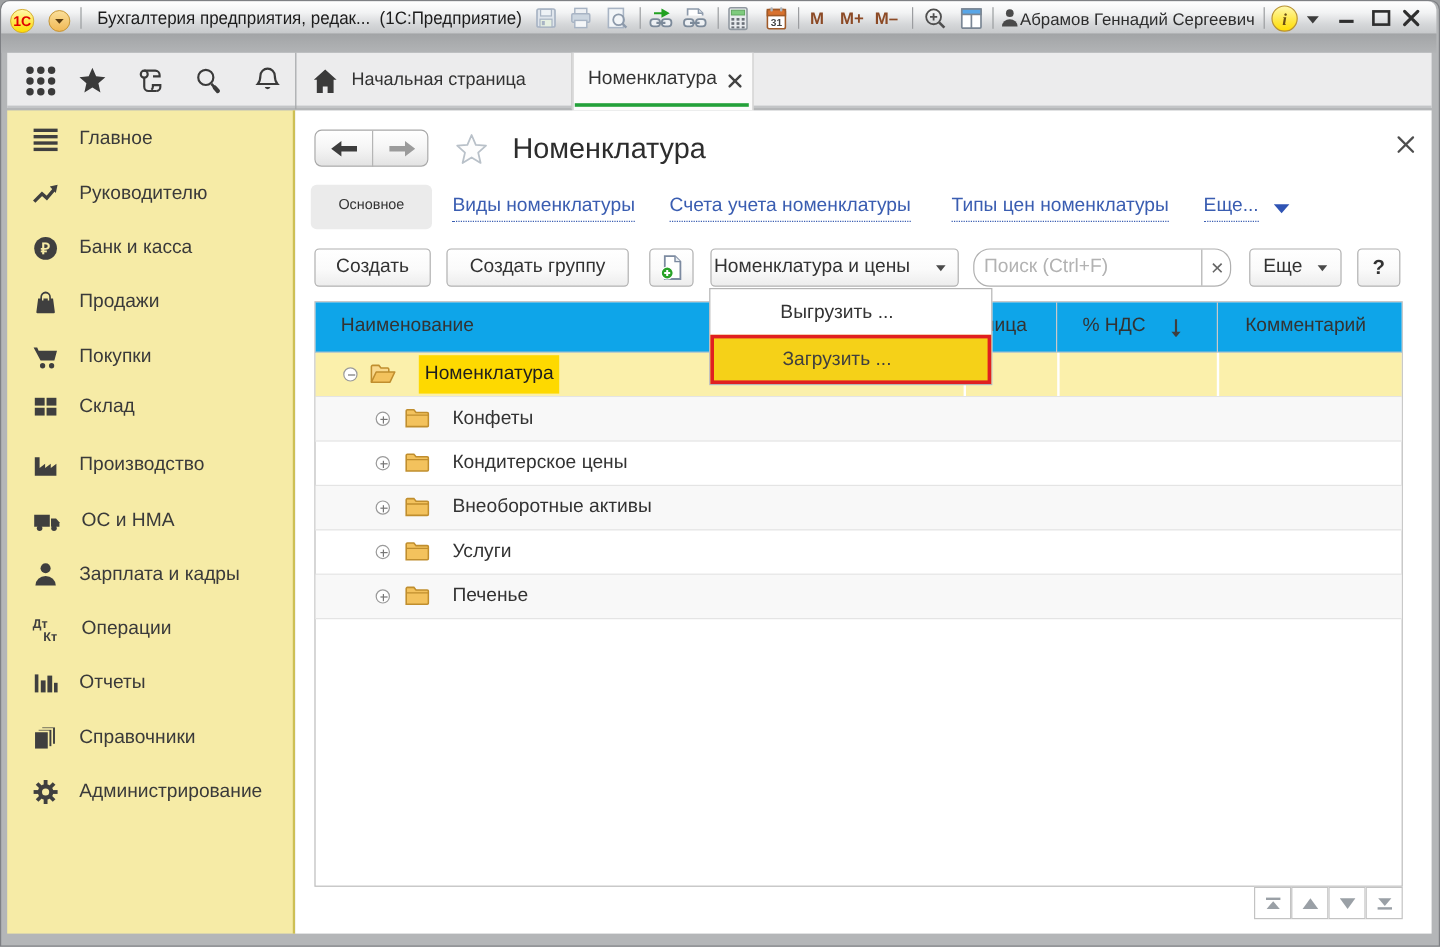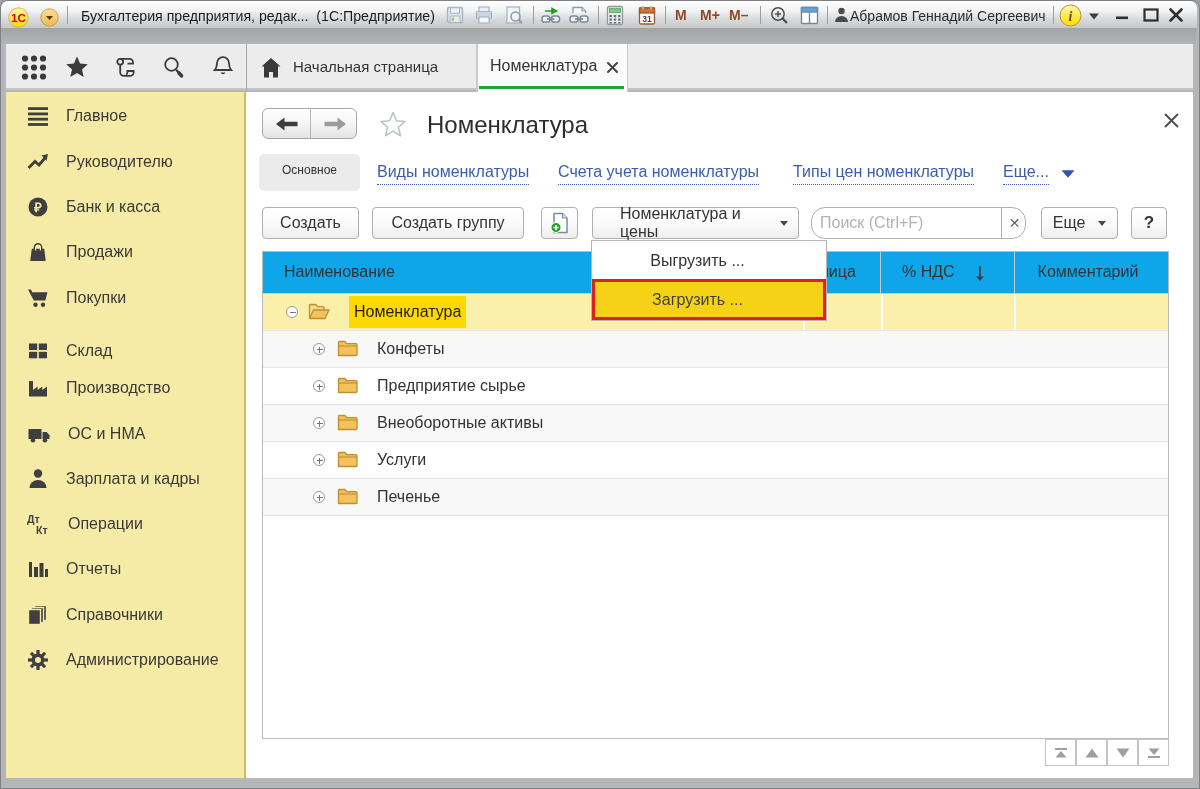--- a/index.html
+++ b/index.html
@@ -292,21 +292,21 @@
   <span class="lbl">Продажи</span>
 </div>
 <div class="sitem" style="top:275px">
   <svg width="22" height="22" viewBox="0 0 22 22">
     <path d="M1 2.5 h3 l1.2 2.7 h15.3 l-2.2 8.3 H6.8 Z" fill="#3f3f3f"></path>
     <circle cx="8.5" cy="17.8" r="2.2" fill="#3f3f3f"></circle>
       <circle cx="16" cy="17.8" r="2.2" fill="#3f3f3f"></circle>
     </svg>
   <span class="lbl">Покупки</span>
 </div>
-<div class="sitem" style="top:328px">
+<div class="sitem" style="top:316px">
   <svg width="22" height="22" viewBox="0 0 22 22">
       <g fill="#3f3f3f">
     <rect x="2" y="3.5" width="8.2" height="6.5"></rect>
         <rect x="11.8" y="3.5" width="8.2" height="6.5"></rect>
     <rect x="2" y="11.8" width="8.2" height="6.5"></rect>
         <rect x="11.8" y="11.8" width="8.2" height="6.5"></rect>
       </g>
     </svg>
   <span class="lbl">Склад</span>
 </div>
@@ -409,21 +409,21 @@
 <div class="btn" style="left:262px;width:97px">Создать</div>
 <div class="btn" style="left:372px;width:152px">Создать группу</div>
 <div class="btn" style="left:541px;width:37px">
   <svg width="22" height="22" viewBox="0 0 22 22">
     <path d="M5 1.5 h8.5 l4.5 4.5 V20.5 H5 Z" fill="#fff" stroke="#7c8aa0" stroke-width="1.5"></path>
     <path d="M13.5 1.5 V6 H18" fill="#e8edf2" stroke="#7c8aa0" stroke-width="1.2"></path>
     <circle cx="7" cy="15.5" r="5" fill="#28a228" stroke="#fff" stroke-width="1"></circle>
     <path d="M4.5 15.5 h5 M7 13 v5" stroke="#fff" stroke-width="1.7"></path>
   </svg>
 </div>
-<div class="btn" style="left:592px;width:207px;justify-content:flex-start;padding-left:27px">Номенклатура и цены<span class="dtri" style="margin-left:auto;margin-right:10px"></span></div>
+<div class="btn" style="left:592px;width:207px;justify-content:flex-start;padding-left:2px">Номенклатура и цены<span class="dtri" style="margin-left:auto;margin-right:10px"></span></div>
 <div id="search">
   <span class="ph">Поиск (Ctrl+F)</span>
   <div class="div"></div>
   <div class="x">✕</div>
 </div>
 <div class="btn" style="left:1041px;width:77px">Еще<span class="dtri" style="margin-left:13px"></span></div>
 <div class="btn" style="left:1131px;width:36px;font-size:17px;font-weight:bold">?</div>
 
 <div id="tbl">
   <div id="thead">
@@ -466,21 +466,21 @@
   </div>
   <div class="row" style="top:116px">
     <div class="exp plus" style="left:50px">
         <i></i>
         <b></b>
       </div>
     <svg class="abs" style="left:74px;top:8px" width="21" height="19" viewBox="0 0 21 19">
       <path d="M1.5 16.5 V3.5 a1 1 0 0 1 1 -1 h5.4 l1.8 2.2 h9.3 a1 1 0 0 1 1 1 V15.5 a1 1 0 0 1 -1 1 Z" fill="#f3c25d" stroke="#c08e2e" stroke-width="1.3"></path>
       <path d="M1.5 7 h18.5" stroke="#c08e2e" stroke-width="1.1" fill="none"></path>
     </svg>
-    <span class="nm" style="left:114px">Предприятие сырье</span>
+    <span class="nm" style="left:114px">Кондитерское цены</span>
   </div>
   <div class="row" style="top:153px;background:#f8f8f8">
     <div class="exp plus" style="left:50px">
         <i></i>
         <b></b>
       </div>
     <svg class="abs" style="left:74px;top:8px" width="21" height="19" viewBox="0 0 21 19">
       <path d="M1.5 16.5 V3.5 a1 1 0 0 1 1 -1 h5.4 l1.8 2.2 h9.3 a1 1 0 0 1 1 1 V15.5 a1 1 0 0 1 -1 1 Z" fill="#f3c25d" stroke="#c08e2e" stroke-width="1.3"></path>
       <path d="M1.5 7 h18.5" stroke="#c08e2e" stroke-width="1.1" fill="none"></path>
     </svg>

